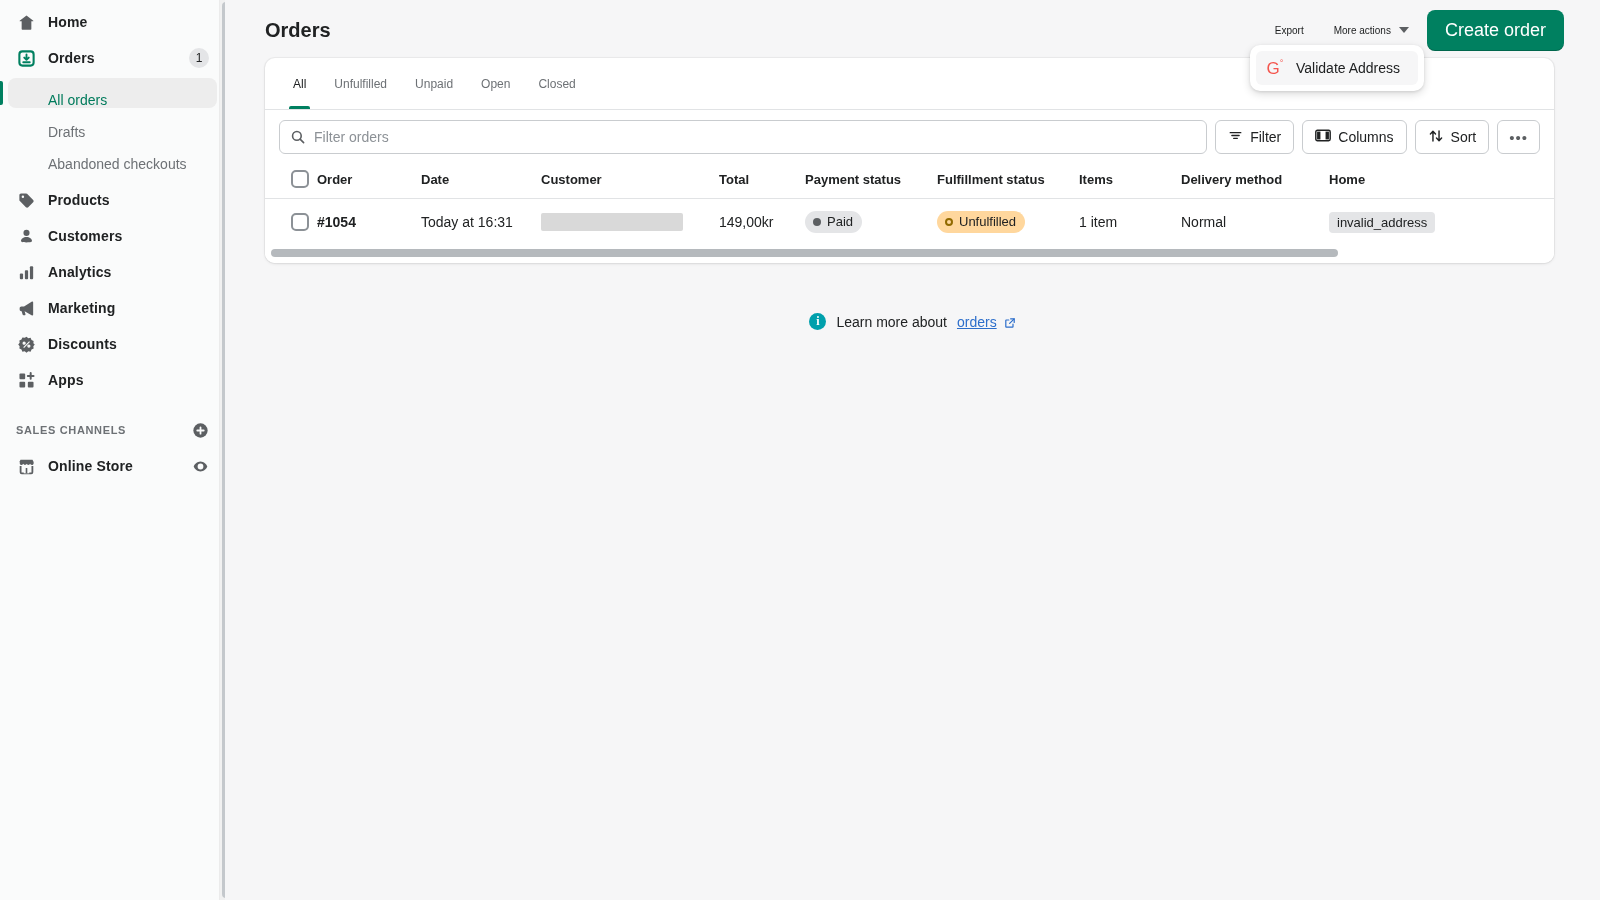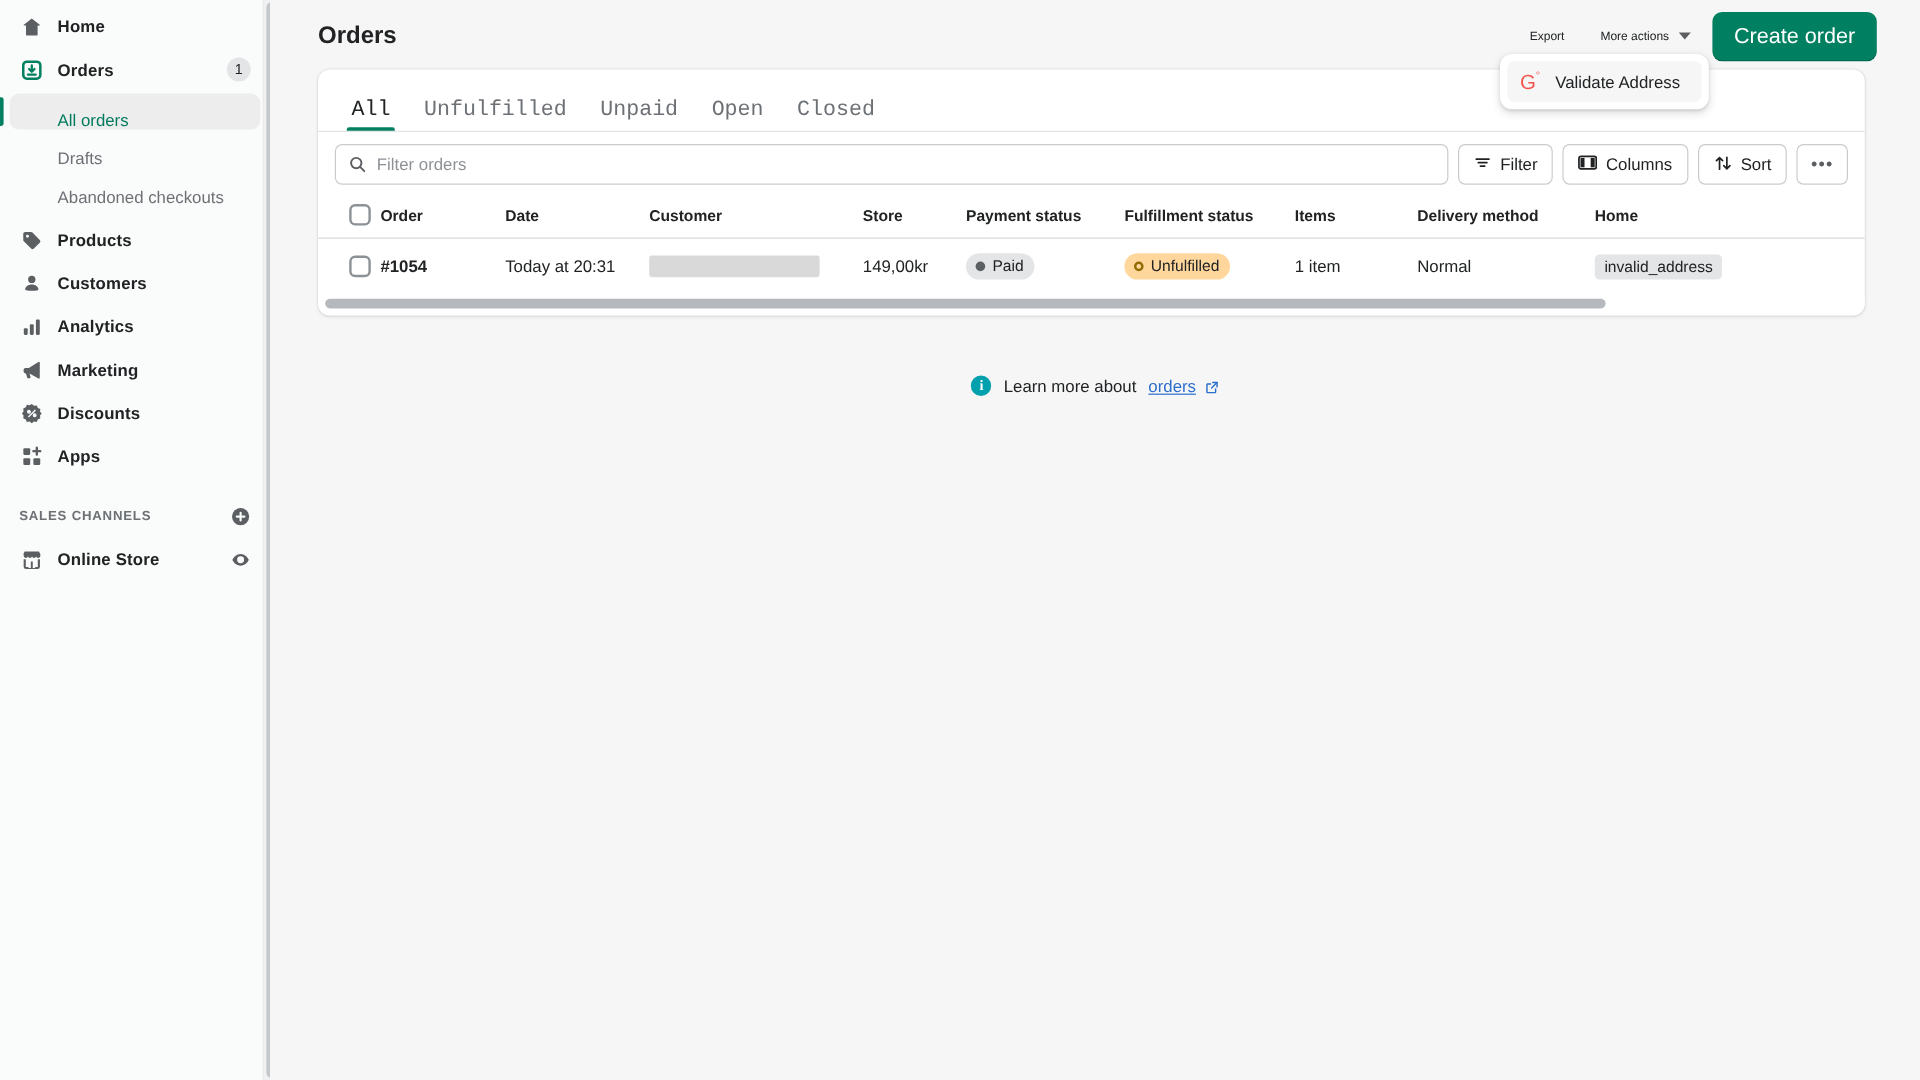--- a/index.html
+++ b/index.html
@@ -164,23 +164,23 @@
     box-shadow: 0 0 0 1px rgba(63,63,68,.05), 0 1px 3px rgba(63,63,68,.12);
     overflow: hidden;
   }
   .tabs {
     display: flex; align-items: flex-end;
     height: 52px; padding: 0 14px;
     border-bottom: 1px solid #e1e3e5;
   }
   .tab {
     position: relative;
-    font-size: 18px; color: #6d7175;
-    padding: 8px 14px 7px 14px;
-    cursor: pointer; white-space: nowrap; font-family: Liberation Mono, monospace;
+    font-size: 12px; color: #6d7175;
+    padding: 8px 14px 18px 14px;
+    cursor: pointer; white-space: nowrap;
   }
   .tab.active { color: #202223; font-weight: 500; }
   .tab.active::after {
     content: ""; position: absolute;
     left: 10px; right: 10px; bottom: 0;
     height: 3px; background: #008060; border-radius: 2px 2px 0 0;
   }
 
   .toolbar {
     display: flex; align-items: center; gap: 8px;
@@ -502,37 +502,37 @@
 
       <table>
         <thead>
           <tr>
             <th class="col-check">
               <span class="chk"></span>
             </th>
             <th class="col-order">Order</th>
             <th class="col-date">Date</th>
             <th class="col-customer">Customer</th>
-            <th class="col-total">Store</th>
+            <th class="col-total">Total</th>
             <th class="col-pay">Payment status</th>
             <th class="col-ful">Fulfillment status</th>
             <th class="col-items">Items</th>
             <th class="col-delivery">Delivery method</th>
             <th class="col-tags">Home</th>
           </tr>
         </thead>
         <tbody>
           <tr>
             <td class="col-check">
               <span class="chk"></span>
             </td>
             <td class="col-order">
               <span class="order-id">#1054</span>
             </td>
-            <td class="col-date">Today at 20:31</td>
+            <td class="col-date">Today at 16:31</td>
             <td class="col-customer">
               <span class="redact"></span>
             </td>
             <td class="col-total">149,00kr</td>
             <td class="col-pay">
               <span class="pill pill-paid">
                 <span class="dot"></span>
                 <span>Paid</span>
               </span>
             </td>

